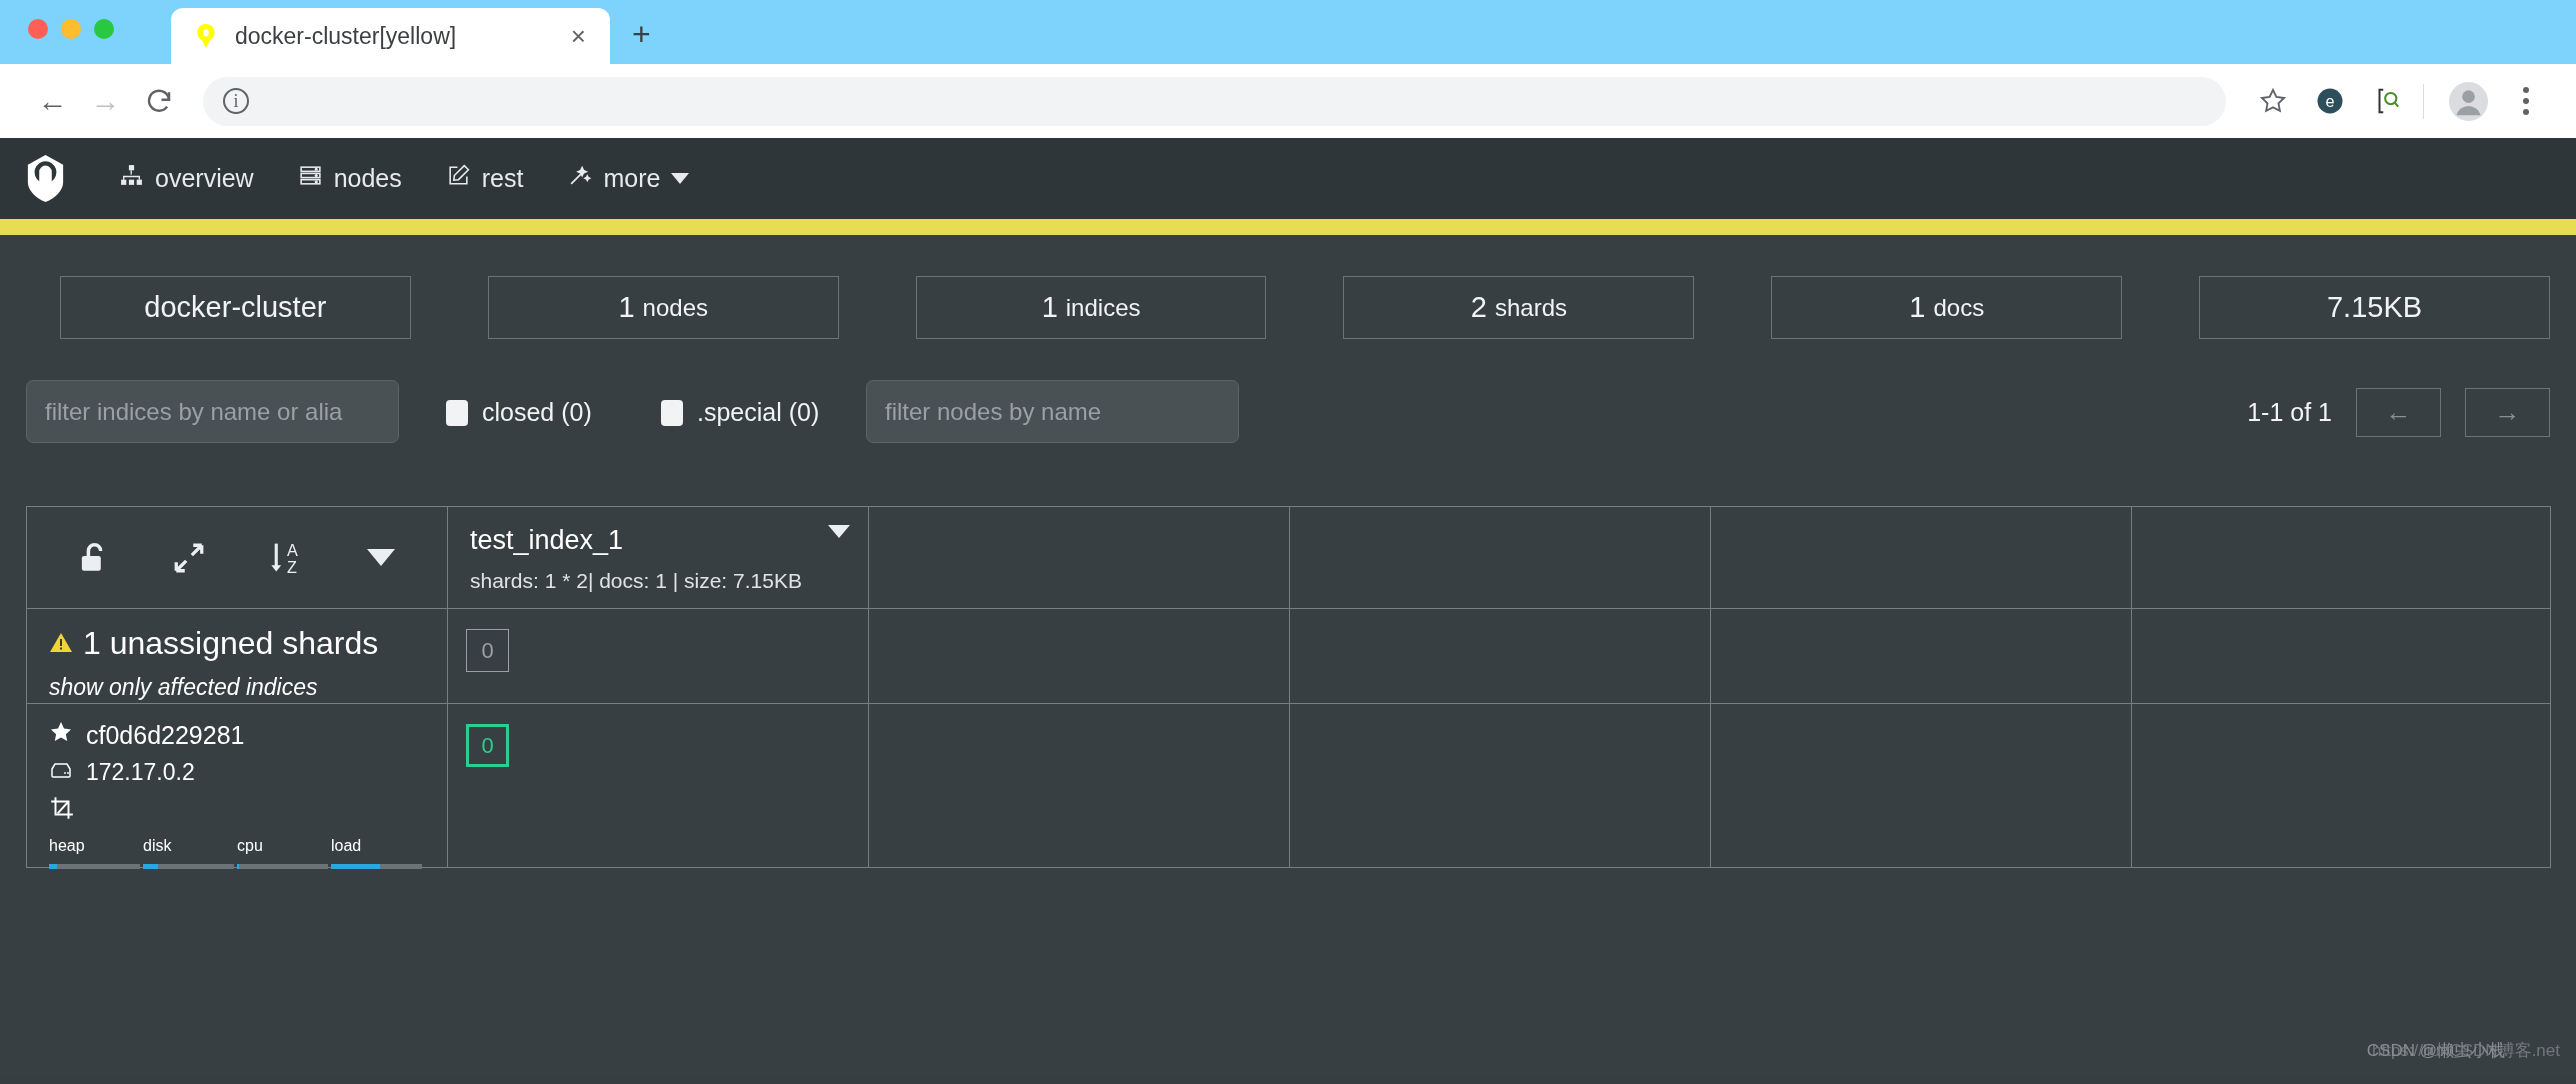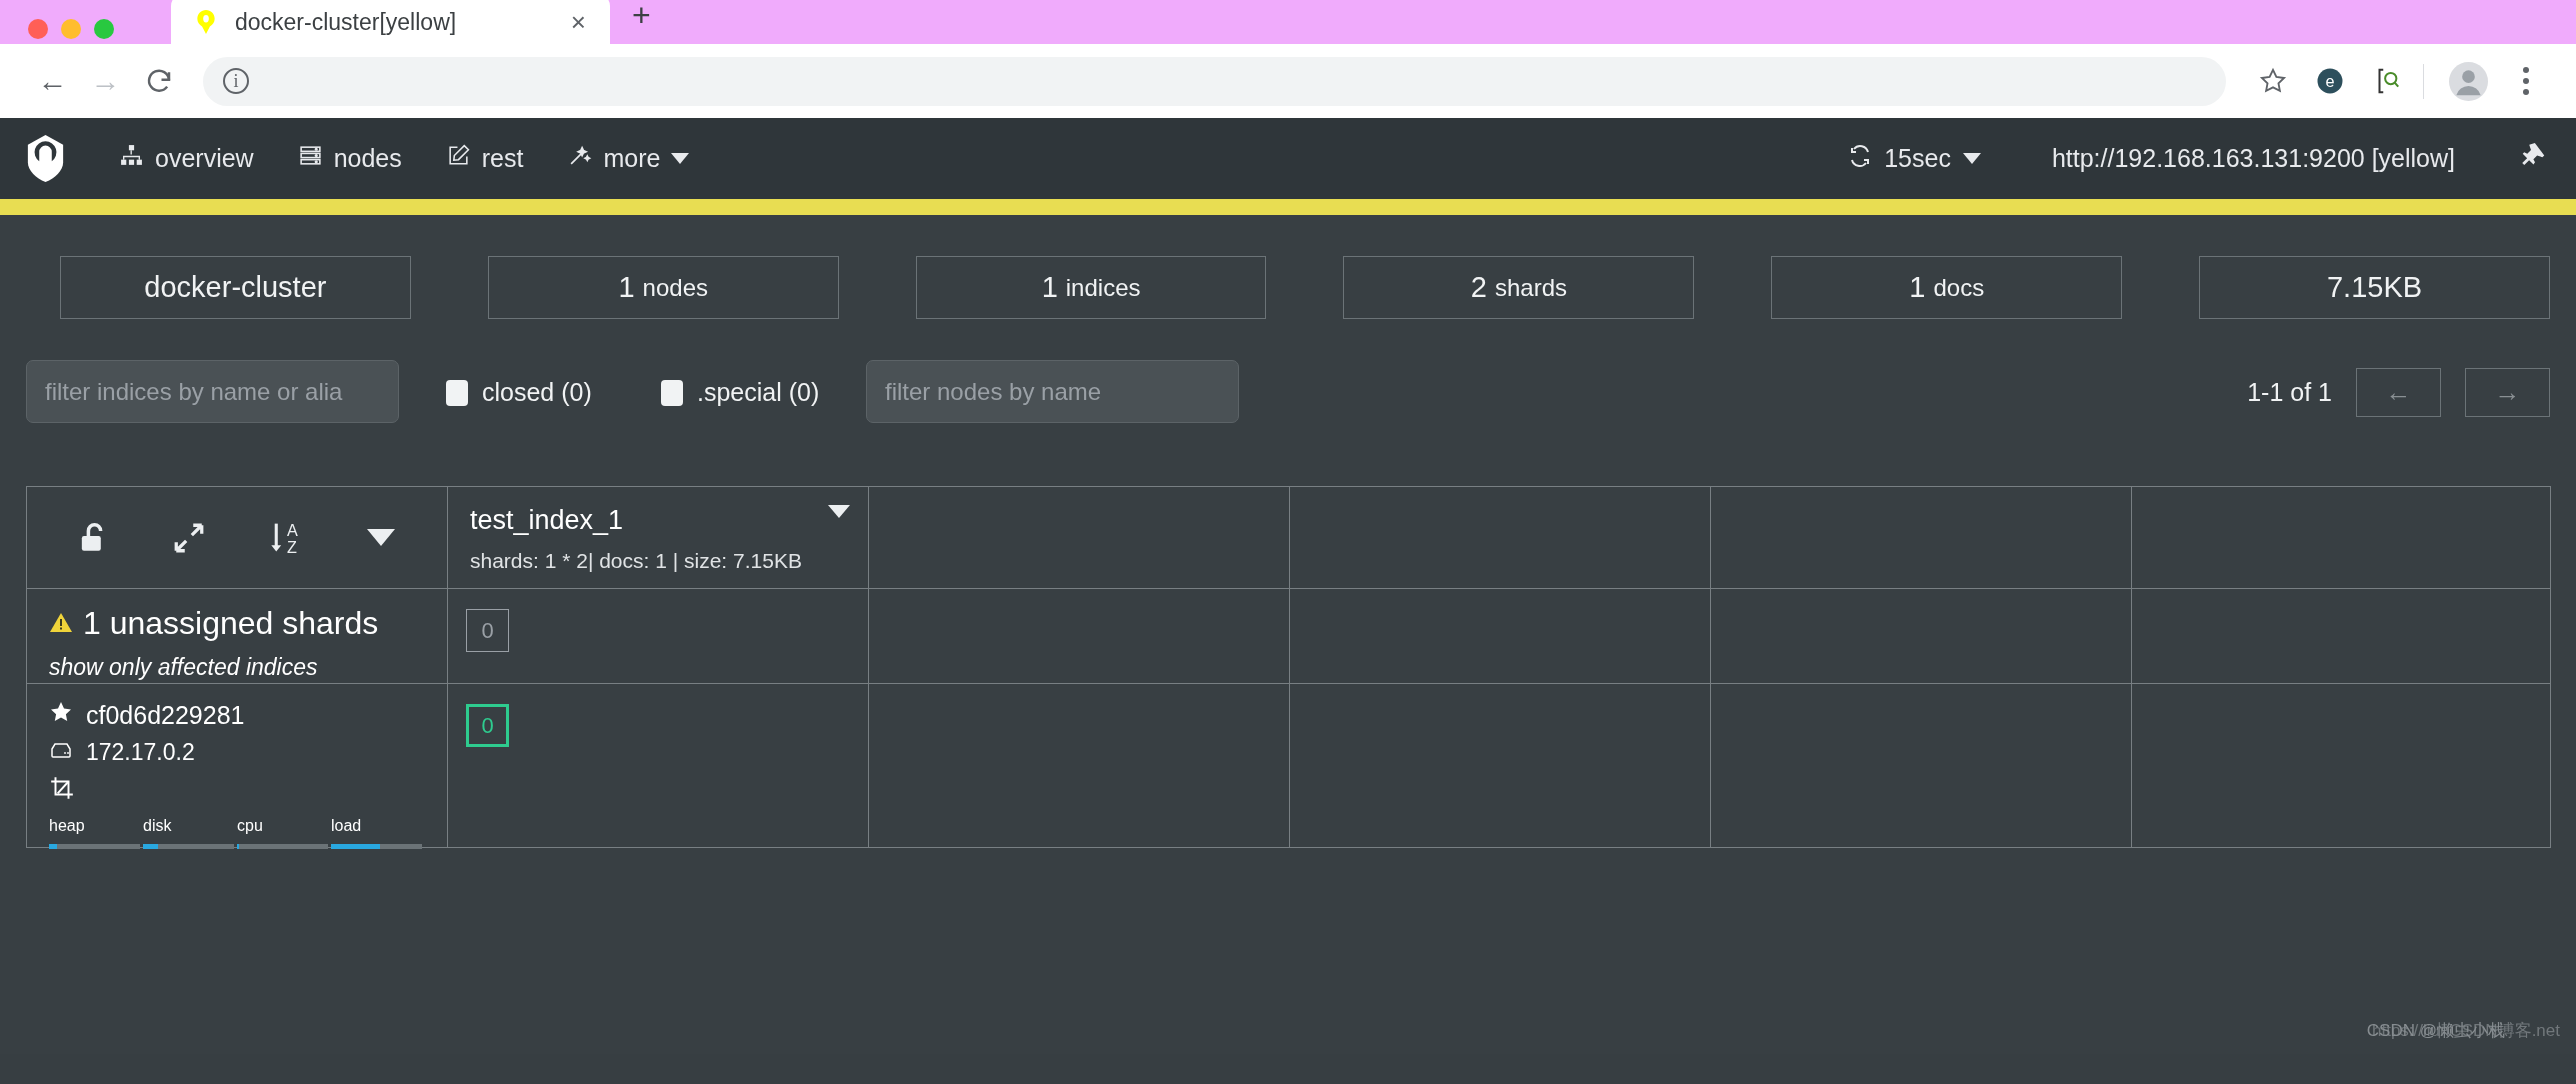--- a/index.html
+++ b/index.html
@@ -5,24 +5,24 @@
   * { box-sizing: border-box; margin: 0; padding: 0; }
   html, body {
     width: 2576px; height: 1084px;
     font-family: "Liberation Sans", sans-serif;
     background: #373e42;
     overflow: hidden;
   }
 
   
   .browser-tabbar {
-    height: 44px;
-    background: #f0abfc;
-    display: flex;
-    align-items: center;
+    height: 64px;
+    background: #7dd3fc;
+    display: flex;
+    align-items: flex-end;
     padding-left: 16px;
     position: relative;
   }
   .traffic-lights {
     display: flex;
     align-items: center;
     gap: 13px;
     position: absolute;
     left: 28px;
     top: 19px;
@@ -429,40 +429,20 @@
             <path d="M14.5 4.5l1.2 2.6 2.6 1.2-2.6 1.2-1.2 2.6-1.2-2.6L10.7 8.3l2.6-1.2z" fill="#e8eaed"></path>
           <path d="M19.5 12.5l.7 1.4 1.4.7-1.4.7-.7 1.4-.7-1.4-1.4-.7 1.4-.7z" fill="#e8eaed"></path>
         </svg>
       </span>
       <span>more</span>
       <span class="caret"></span>
     </div>
 
     <div class="nav-spacer"></div>
 
-    <div class="nav-right">
-      <div class="refresh-group">
-        <span>
-          <svg width="24" height="24" viewBox="0 0 24 24" fill="none" stroke="#e8eaed" stroke-width="2">
-            <path d="M20 8a8 8 0 00-14-3"></path>
-              <path d="M4 16a8 8 0 0014 3"></path>
-            <path d="M4 4v4h4"></path>
-              <path d="M20 20v-4h-4"></path>
-          </svg>
-        </span>
-        <span>15sec</span>
-        <span class="caret"></span>
-      </div>
-      <span class="cluster-url">http://192.168.163.131:9200 [yellow]</span>
-      <span class="plug">
-        <svg width="30" height="30" viewBox="0 0 24 24" fill="#e8eaed">
-          <path d="M9 2l1.4 4.2-3 3L5 8l-1.2 1.2 3.5 3.5-3.9 3.9L5 18.2l3.9-3.9 3.5 3.5L13.6 16l-1.3-2.5 3-3L19.5 12 21 10.5 13.5.5z" transform="translate(0,1)"></path>
-        </svg>
-      </span>
-    </div>
   </div>
 
   <div class="yellow-bar"></div>
 
   <div class="content">
 
     <div class="stats-row">
       <div class="stat-box">
         <span class="stat-single">docker-cluster</span>
       </div>

